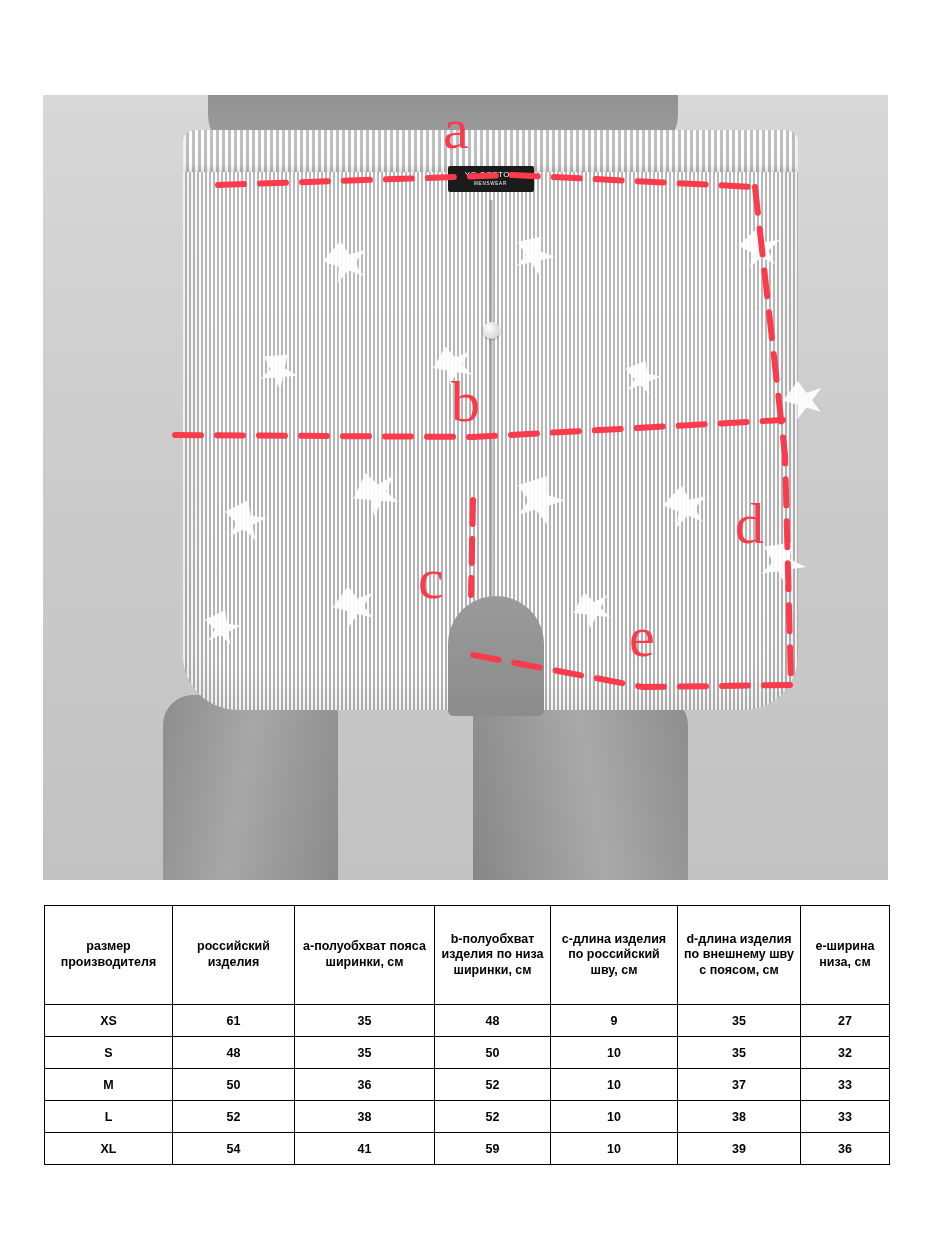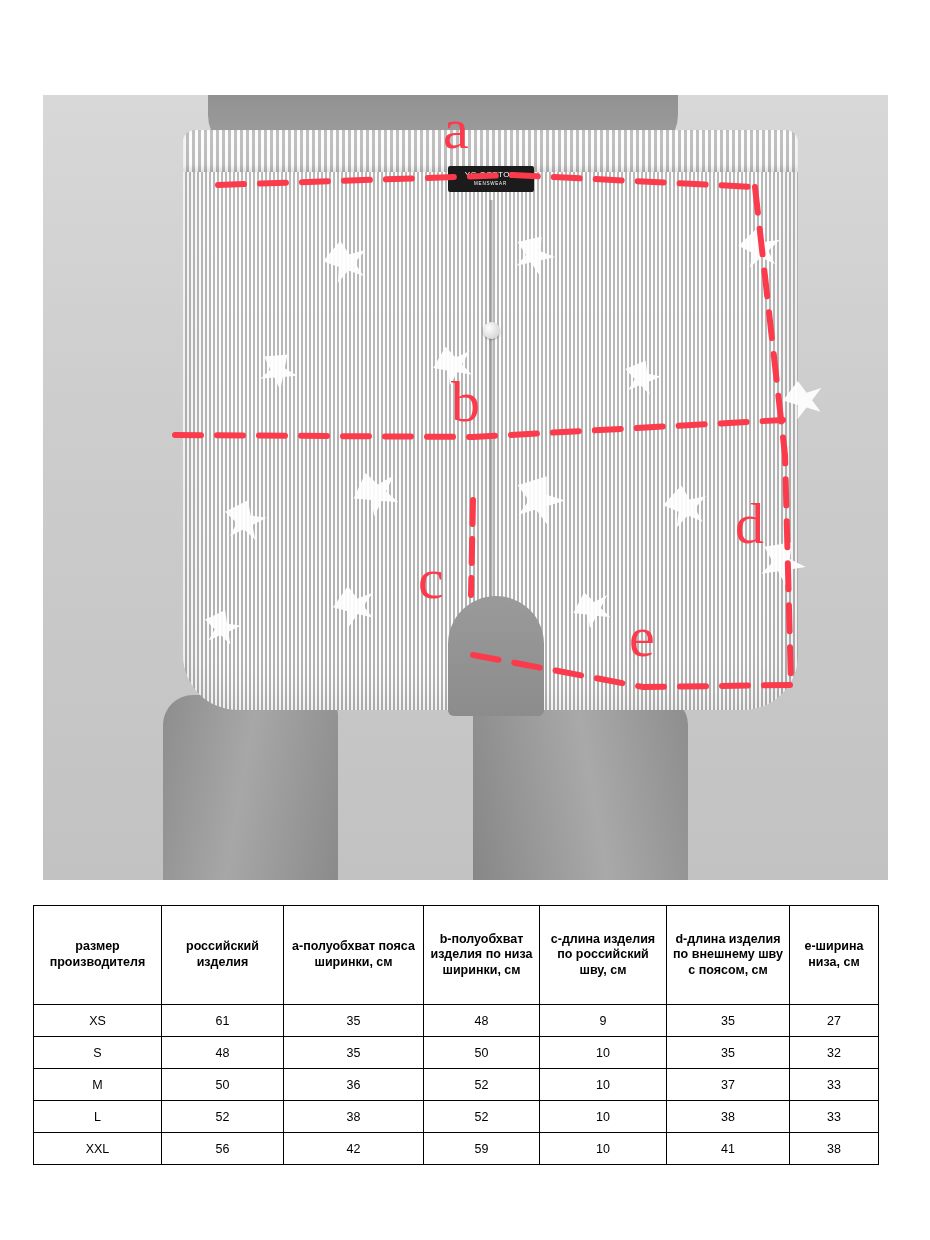--- a/index.html
+++ b/index.html
@@ -167,21 +167,21 @@
     position: absolute;
     color: #fb3b4b;
     font-family: "Liberation Serif", serif;
     font-size: 58px;
     line-height: 1;
   }
 
   
   .table-wrap {
     position: absolute;
-    left: 33px;
+    left: 44px;
     top: 905px;
     width: 845px;
   }
   table.size-table {
     border-collapse: collapse;
     width: 845px;
     table-layout: fixed;
   }
   table.size-table th,
   table.size-table td {
@@ -191,21 +191,21 @@
     color: #000000;
   }
   table.size-table thead th {
     font-weight: bold;
     padding: 14px 4px;
     height: 70px;
     vertical-align: middle;
     line-height: 1.25;
   }
   table.size-table tbody td {
-    font-weight: normal;
+    font-weight: bold;
     padding: 5px 2px;
     height: 21px;
   }
   col.c0 { width: 128px; }
   col.c1 { width: 122px; }
   col.c2 { width: 140px; }
   col.c3 { width: 116px; }
   col.c4 { width: 127px; }
   col.c5 { width: 123px; }
   col.c6 { width: 89px; }
@@ -322,23 +322,23 @@
       <tr>
         <td>L</td>
         <td>52</td>
         <td>38</td>
         <td>52</td>
         <td>10</td>
         <td>38</td>
         <td>33</td>
       </tr>
       <tr>
-        <td>XXL</td>
-        <td>56</td>
-        <td>42</td>
+        <td>XL</td>
+        <td>54</td>
+        <td>41</td>
         <td>59</td>
         <td>10</td>
-        <td>41</td>
-        <td>38</td>
+        <td>39</td>
+        <td>36</td>
       </tr>
     </tbody>
   </table>
 </div>
 
 </body></html>

